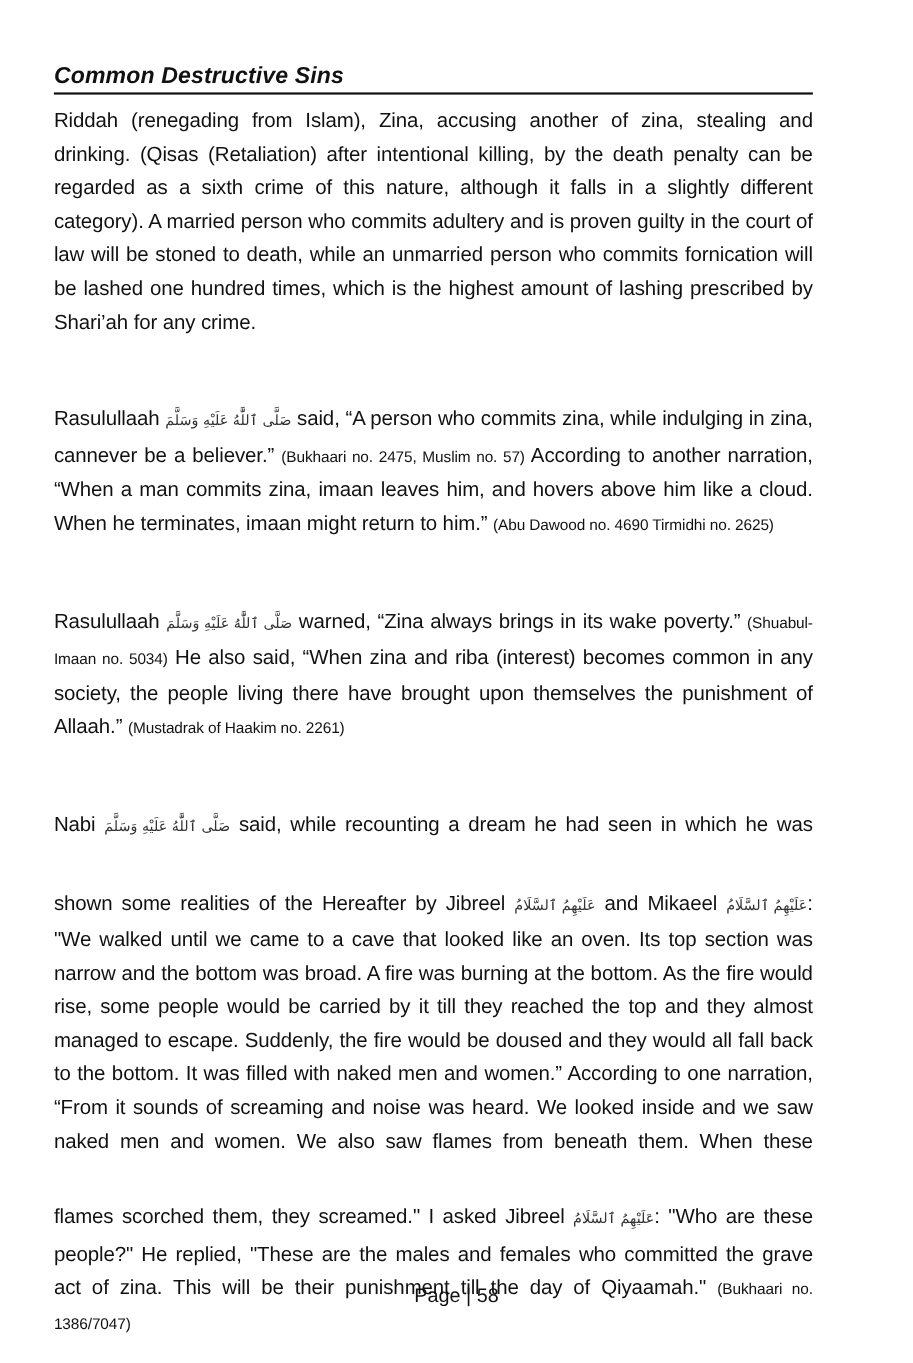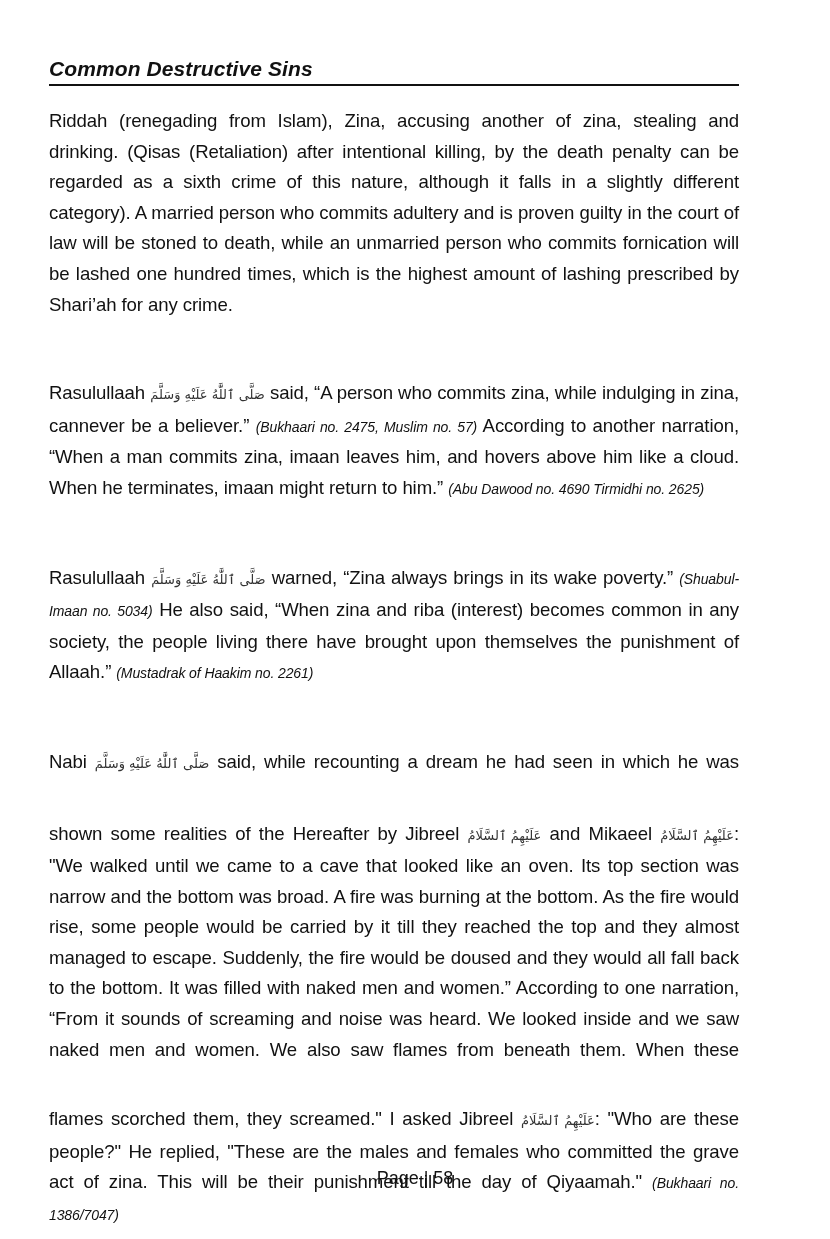--- a/index.html
+++ b/index.html
@@ -1,20 +1,20 @@
 <!DOCTYPE html>
 <html><head>
 <meta charset="utf-8">
 <style>
   html, body { margin: 0; padding: 0; background: #ffffff; }
   body { width: 830px; height: 1239px; position: relative; overflow: hidden; }
   .page { position: absolute; left: 49px; top: 56px; width: 690px; color: #111; font-family: "Liberation Sans", sans-serif; }
-  .header { font-style: italic; font-weight: bold; font-size: 21px; line-height: 26px; padding-bottom: 2px; border-bottom: 2.5px solid #111; margin-bottom: 20px; letter-spacing: 0.1px; }
+  .header { font-style: italic; font-weight: bold; font-size: 21px; line-height: 26px; padding-bottom: 2px; border-bottom: 2.5px solid #111; margin-bottom: 8px; letter-spacing: 0.1px; }
   p { margin: 0 0 19px 0; font-size: 18.6px; line-height: 30.6px; text-align: justify; letter-spacing: -0.1px; }
-  .ref { font-style: italic; font-size: 14px; }
+  .ref { font-size: 14px; }
   .honor { font-family: "DejaVu Sans", sans-serif; font-size: 13px; color: #333; display: inline-block; margin-top: 41px; }
   .footer { position: absolute; top: 1168px; left: 0; width: 830px; text-align: center; font-family: "Liberation Sans", sans-serif; font-size: 18px; color: #111; }
 </style>
 </head>
 <body>
 
 <div class="page">
   <div class="header">Common Destructive Sins</div>
 
   <p><span>Riddah (renegading from Islam), Zina, accusing another of zina, stealing and drinking. (Qisas (Retaliation) after intentional killing, by the death penalty can be regarded as a sixth crime of this nature, although it falls in a slightly different category). A married person who commits adultery and is proven guilty in the court of law will be stoned to death, while an unmarried person who commits fornication will be lashed one hundred times, which is the highest amount of lashing prescribed by Shari’ah for any crime.</span></p>

